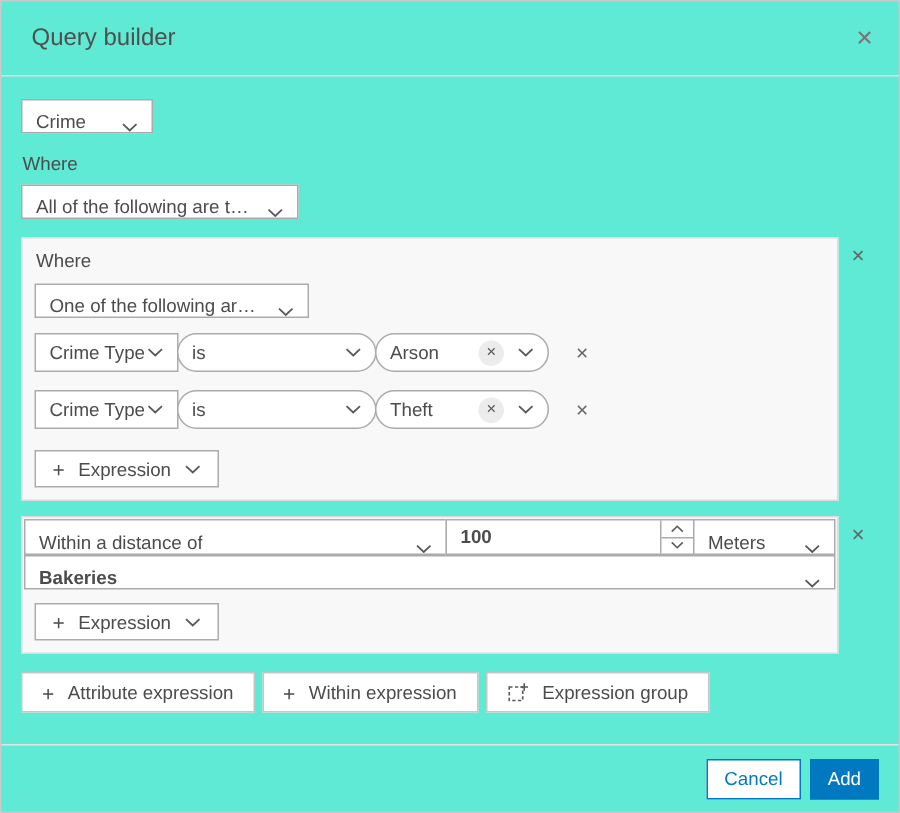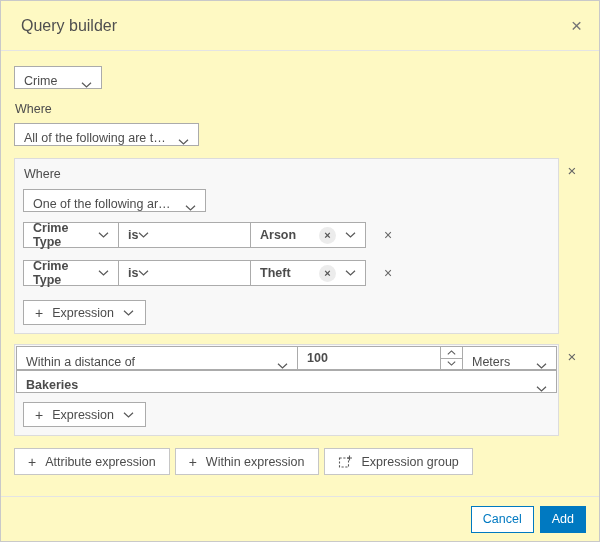--- a/index.html
+++ b/index.html
@@ -1,19 +1,19 @@
 <!DOCTYPE html>
 <html style="--accent: #0079c1;"><head>
 <meta charset="utf-8">
 <style>
   * { margin:0; padding:0; box-sizing:border-box; }
   html,body { background:#fff; }
   .dialog {
     width:600px; height:542px;
-    border:1px solid #c9c9c9; background:#fef9c3;
+    border:1px solid #c9c9c9; background:#5eead4;
     font-family:"Liberation Sans", sans-serif;
     font-size:12.5px; color:#4c4c4c;
     display:flex; flex-direction:column;
   }
   
   .header { flex:none; height:50px; display:flex; align-items:center;
             justify-content:space-between; padding:0 17px 0 20px;
             border-bottom:1px solid #e4e4e4; }
   .title { font-size:16px; color:#4f4f4f; }
   .close-x { font-size:19px; color:#757575; line-height:1; cursor:pointer; font-weight:300; }
@@ -31,23 +31,23 @@
   .group-wrap { display:flex; align-items:flex-start; margin-top:12px; }
   .gbox { flex:1; background:#f8f8f8; border:1px solid #dcdcdc; }
   .gbox.pad { padding:8px; }
   .group-remove { width:26px; flex:none; display:flex; justify-content:center;
                   margin-top:5px; color:#666; font-size:15px; line-height:1; cursor:pointer; }
   .g1-label { display:block; margin:0 0 8px 1px; }
   
   .expr-row { display:flex; align-items:center; margin-top:10px; }
   .expr-row.second { margin-top:12px; }
   .seg { height:26px; background:#fff; border:1px solid #ababab;
-         display:flex; align-items:center; 
-         padding:0 9px; cursor:pointer;font-weight:bold; }
-  .seg + .seg { margin-left:-1px; }
+         display:flex; align-items:center; justify-content:space-between;
+         padding:0 9px; cursor:pointer; }
+  .seg + .seg { margin-left:-1px;border-radius:13px; }
   .seg.f { width:96px; } .seg.o { width:133px; } .seg.v { width:116px; }
   .chip-x { width:17px; height:17px; border-radius:50%; background:#ececec;
             color:#555; font-size:11px; line-height:1; display:flex; align-items:center;
             justify-content:center; margin-left:auto; margin-right:9px; cursor:pointer; }
   .row-remove { margin-left:18px; color:#666; font-size:14px; line-height:1; cursor:pointer; }
   
   .add-expr { margin-top:14px; height:25px; display:inline-flex; align-items:center;
               gap:9px; padding:0 11px; border:1px solid #ababab; background:#fff;
               color:#4c4c4c; font:inherit; cursor:pointer; }
   .plus { font-size:14px; line-height:1; color:#4c4c4c; }

